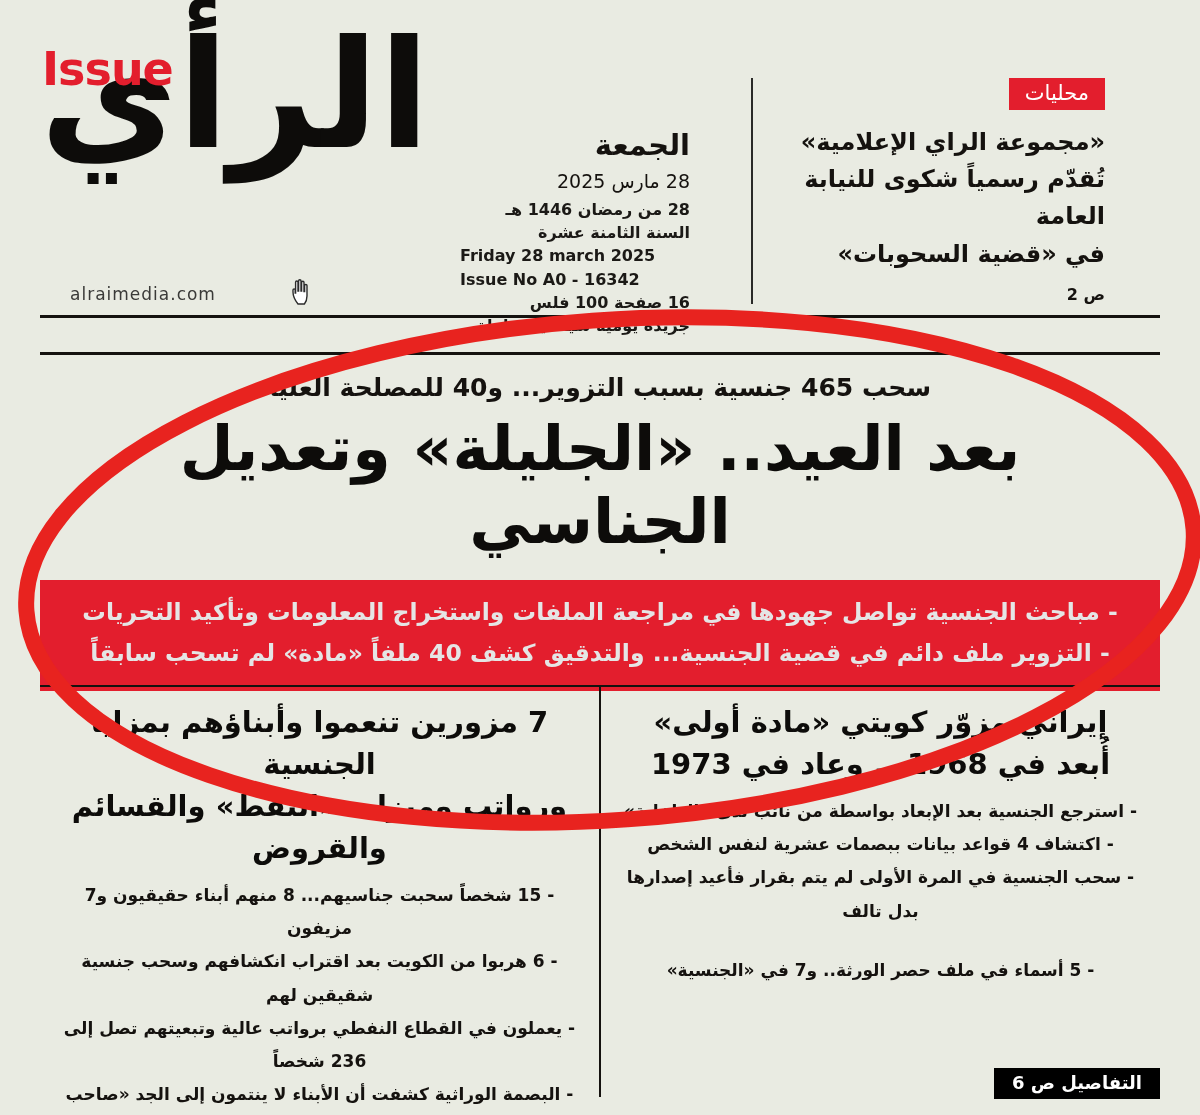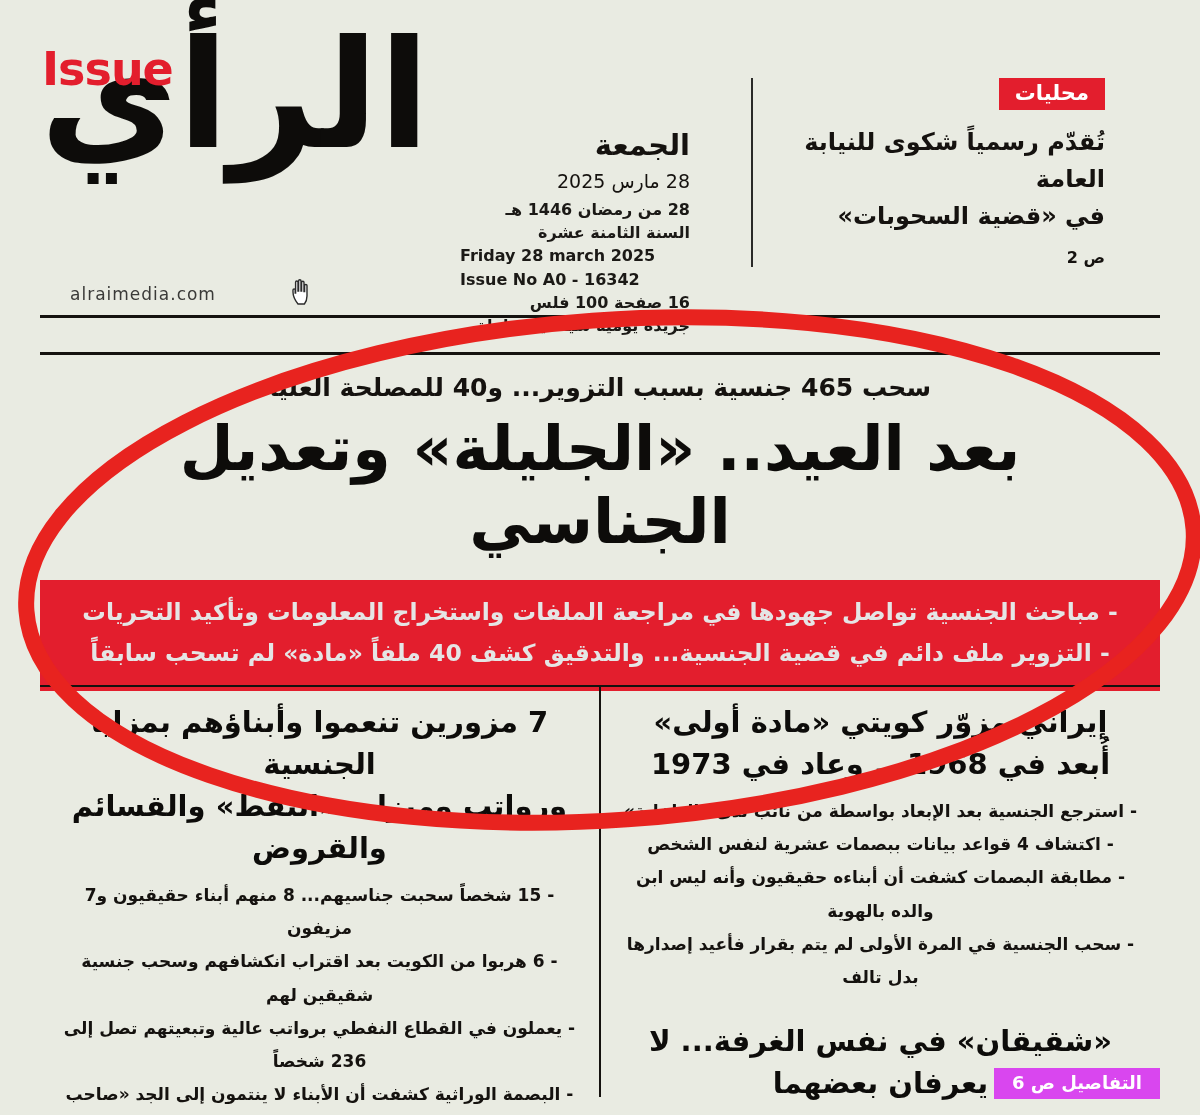--- a/index.html
+++ b/index.html
@@ -110,21 +110,21 @@
     text-align: right;
     direction: rtl;
     border-left: 2px solid #2a2a28;
     padding-left: 22px;
   }
   .promo-tag {
     display: inline-block;
     background: #e31e2d;
     color: #fff;
     font-size: 21px;
-    font-weight: bold;
+    font-weight: normal;
     padding: 3px 16px 5px 16px;
     margin-bottom: 14px;
   }
   .promo-text {
     font-size: 24px;
     font-weight: bold;
     line-height: 1.55;
     color: #15120f;
   }
   .promo-page {
@@ -205,21 +205,21 @@
     font-size: 17px;
     font-weight: bold;
     line-height: 1.95;
     color: #15120f;
   }
   .block-2 { margin-top: 26px; }
   .footer-tag {
     position: absolute;
     right: 0;
     bottom: -2px;
-    background: #d946ef;
+    background: #000000;
     color: #fff;
     font-size: 18px;
     font-weight: bold;
     padding: 4px 18px 6px 18px;
     direction: rtl;
   }
   
   .annotation {
     position: absolute;
     left: 0; top: 0;
@@ -255,20 +255,21 @@
         <div class="en">Friday 28 march 2025</div>
         <div class="en">Issue No A0 - 16342</div>
         <div>16 صفحة 100 فلس</div>
         <div>جريدة يومية سياسية شاملة</div>
       </div>
     </div>
 
     <div class="promo">
       <div class="promo-tag">محليات</div>
       <div class="promo-text">
+        <div>«مجموعة الراي الإعلامية»</div>
         <div>تُقدّم رسمياً شكوى للنيابة العامة</div>
         <div>في «قضية السحوبات»</div>
       </div>
       <div class="promo-page">ص 2</div>
     </div>
 
     <div class="masthead-rule-bottom"></div>
   </div>
 
   <div class="main">
@@ -285,27 +286,25 @@
 
       <div class="col right">
         <div>
           <div class="sub-headline">
             <div>إيراني مزوّر كويتي «مادة أولى»</div>
             <div>أُبعد في 1968... وعاد في 1973</div>
           </div>
           <ul class="bullets">
             <li>- استرجع الجنسية بعد الإبعاد بواسطة من نائب لدى «الداخلية»</li>
             <li>- اكتشاف 4 قواعد بيانات ببصمات عشرية لنفس الشخص</li>
-            <li>- مطابقة البصمات كشفت أن أبناءه حقيقيون وأنه ليس ابن والده بالهوية</li>
             <li>- سحب الجنسية في المرة الأولى لم يتم بقرار فأعيد إصدارها بدل تالف</li>
           </ul>
         </div>
 
         <div class="block-2">
-          <div class="sub-headline">«شقيقان» في نفس الغرفة... لا يعرفان بعضهما</div>
           <ul class="bullets">
             <li>- 5 أسماء في ملف حصر الورثة.. و7 في «الجنسية»</li>
 
           </ul>
         </div>
       </div>
 
       <div class="col left">
         <div>
           <div class="sub-headline">

